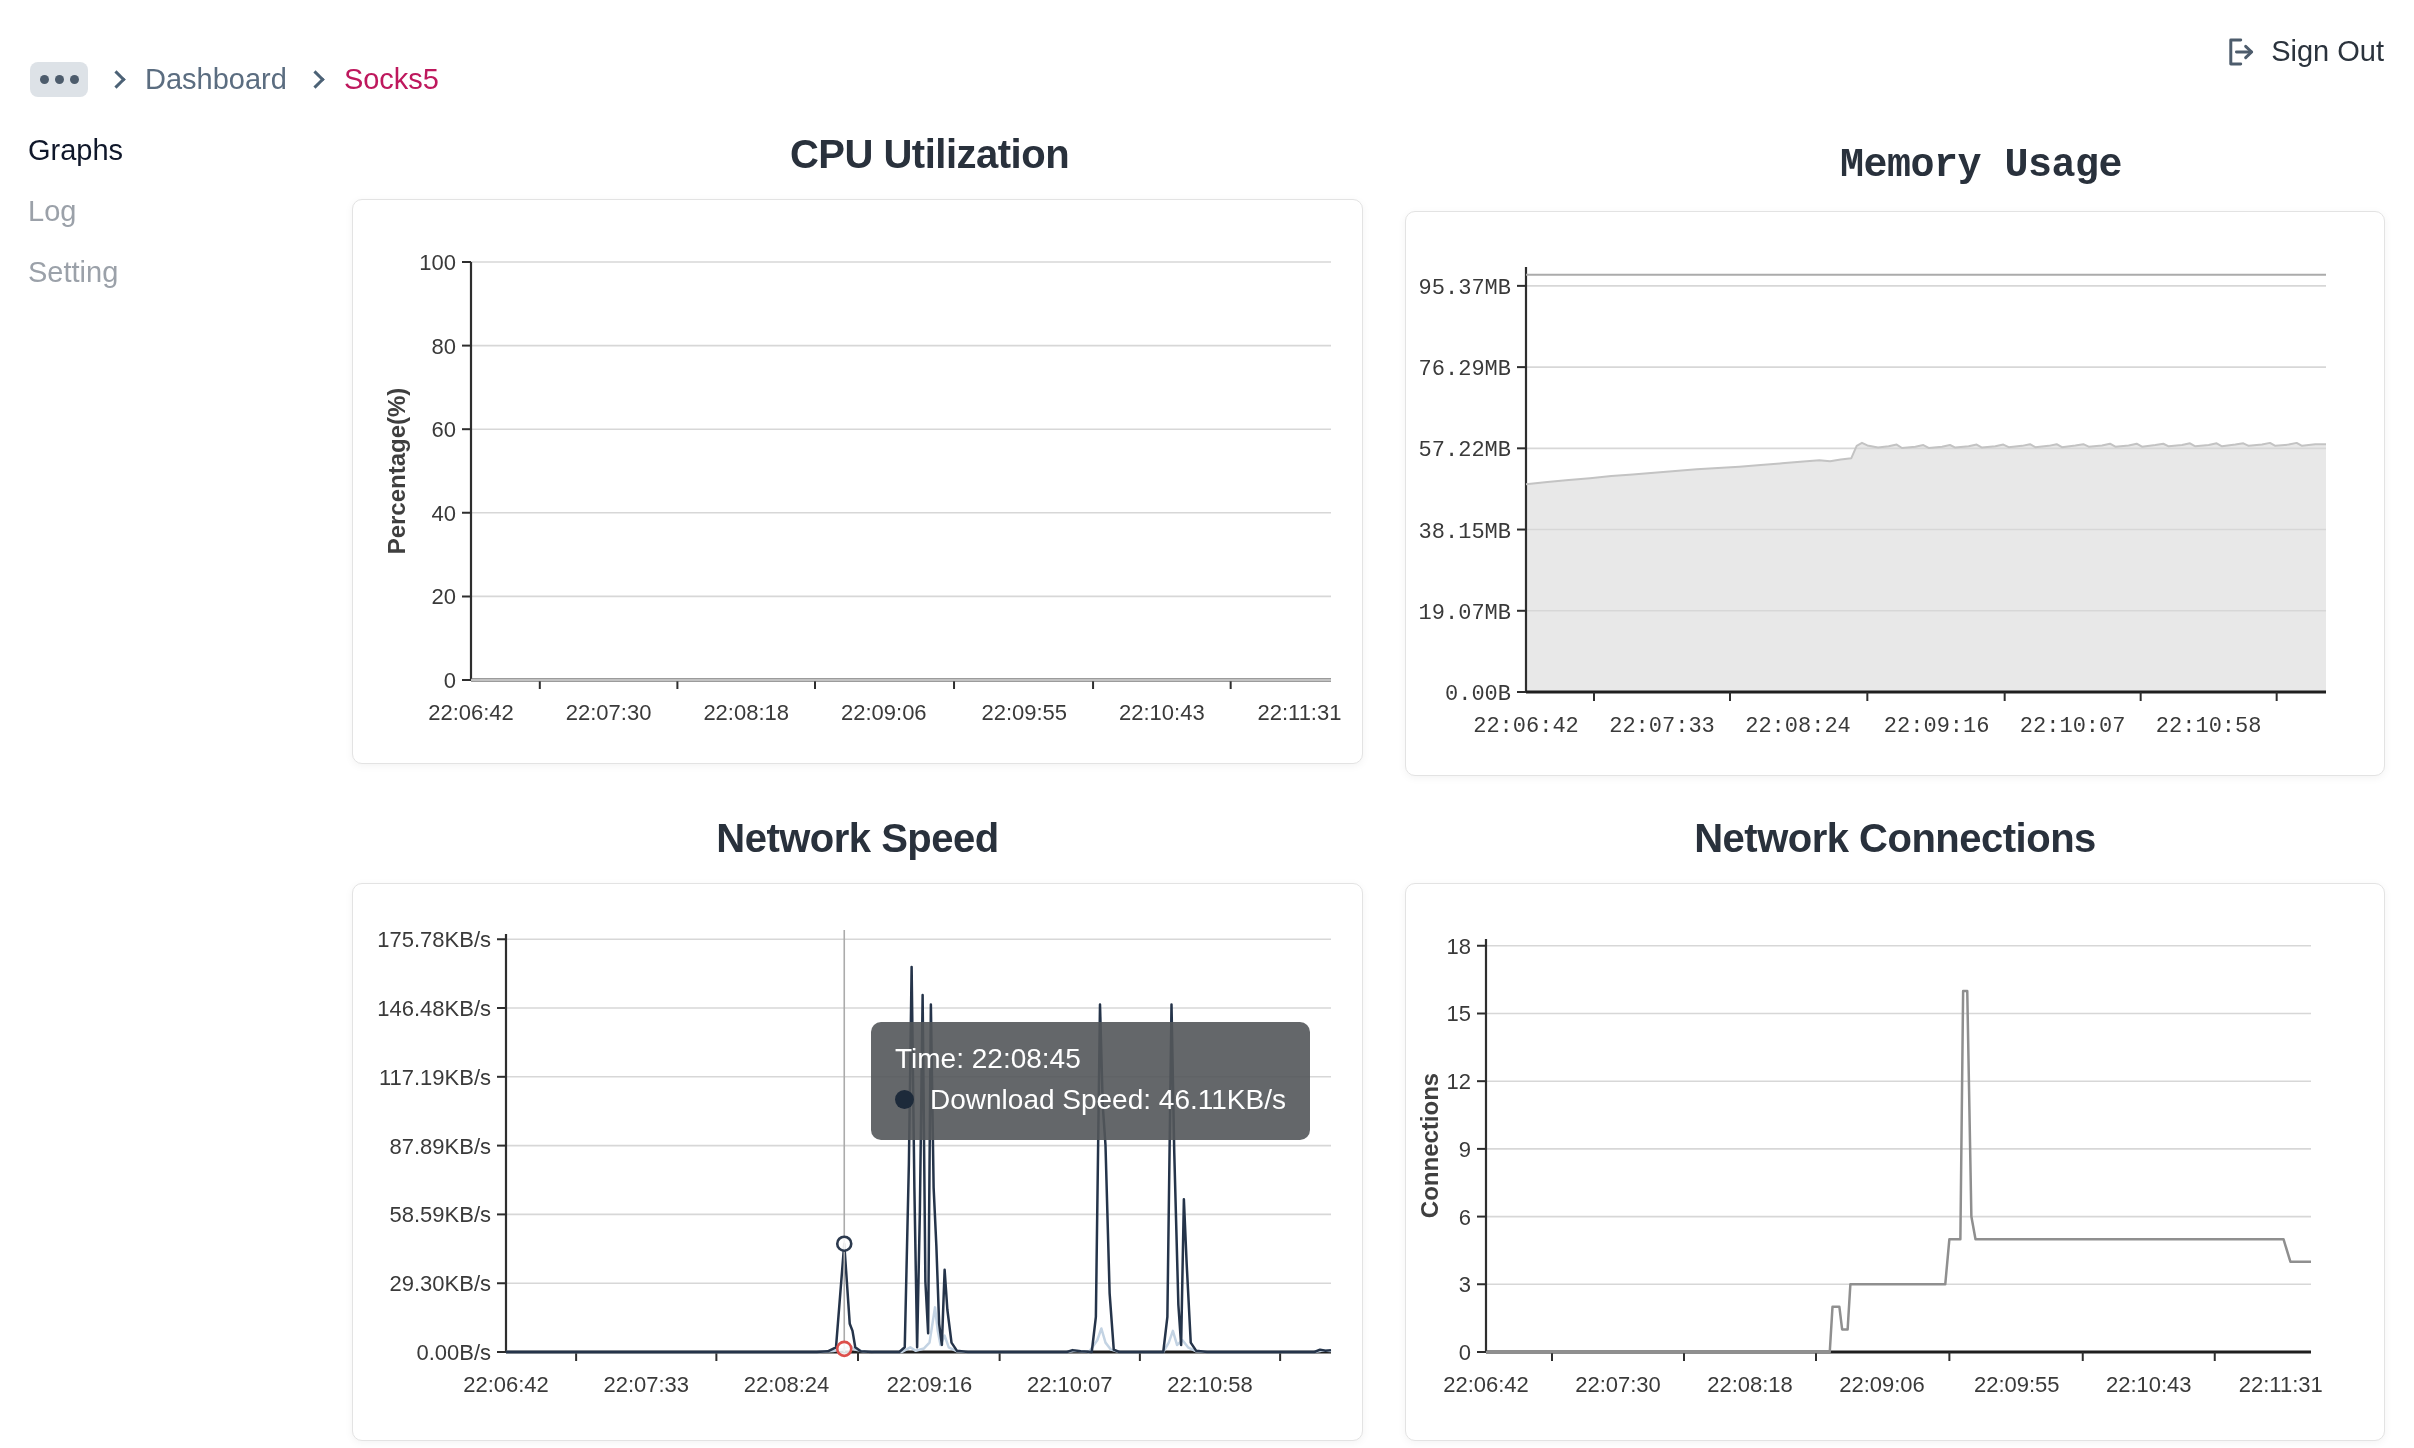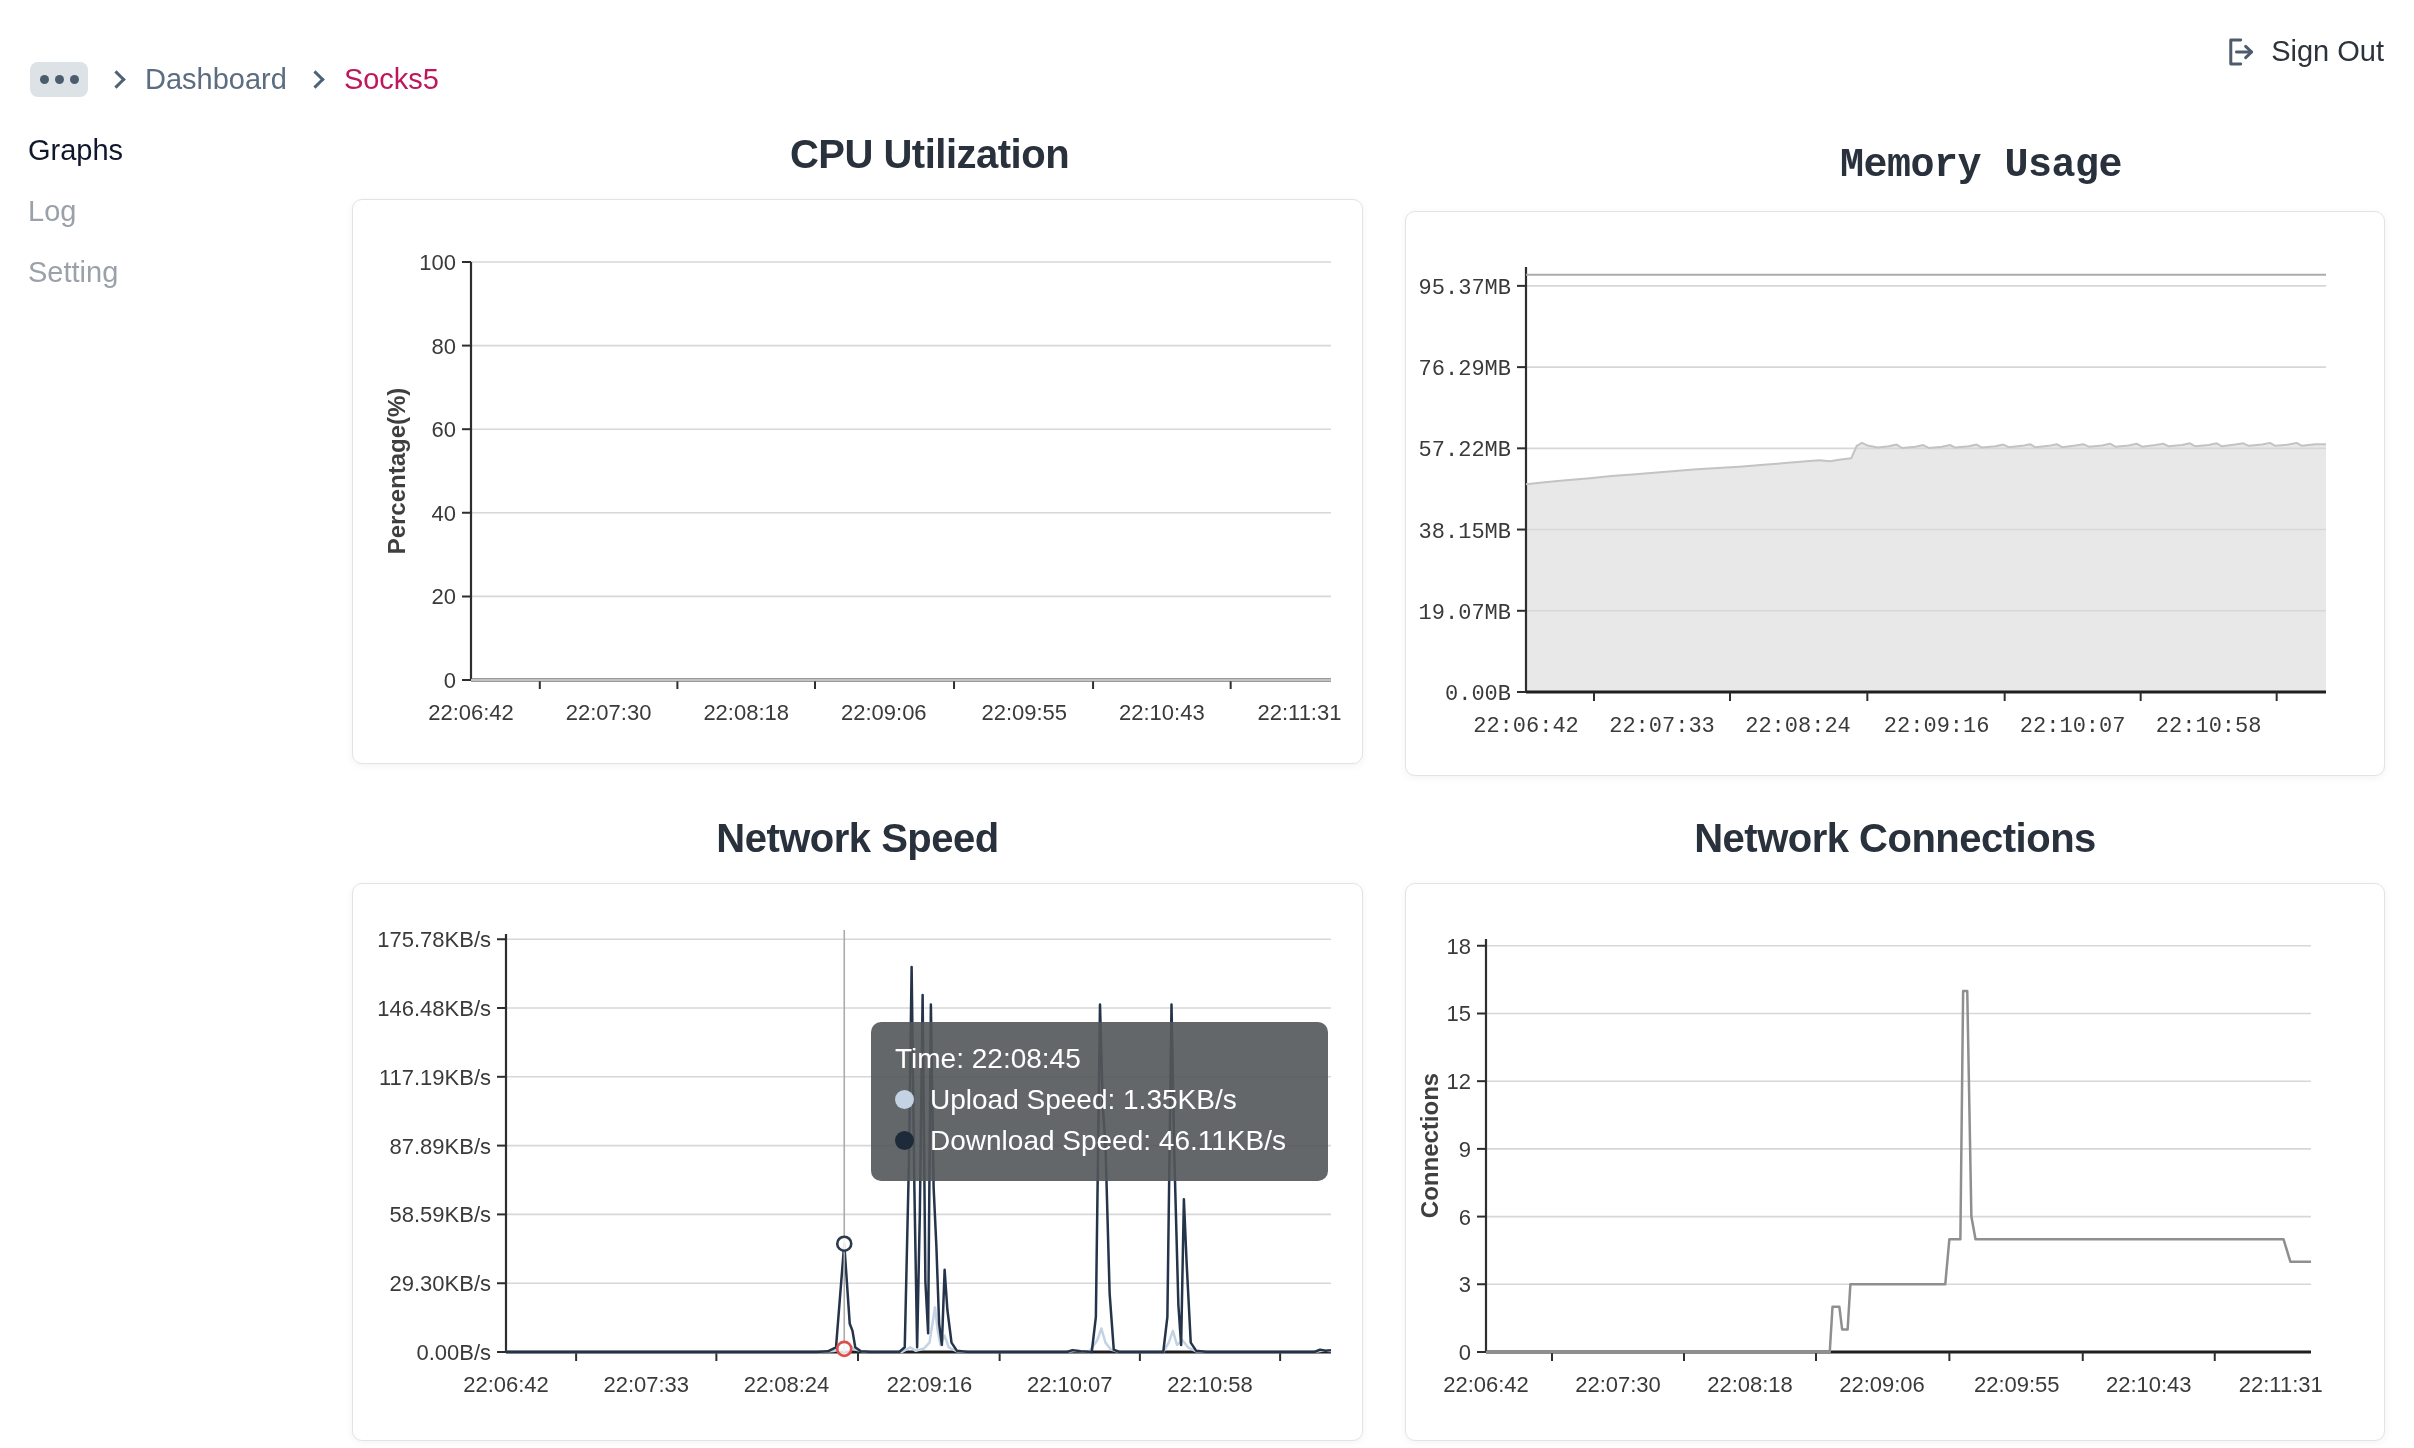--- a/index.html
+++ b/index.html
@@ -26,21 +26,21 @@
   
   .panel { position:absolute; }
   .chart-title { font-size:40px; font-weight:600; color:#29313c; text-align:center;
                  letter-spacing:-0.5px; height:52px; line-height:52px; margin-top:12px; }
   .card { position:relative; background:#fff; border:1.5px solid #e3e3e3; border-radius:10px;
           margin-top:19px; box-shadow:0 2px 8px rgba(0,0,0,0.05); overflow:hidden; }
   .card svg { display:block; }
 
   
   .tooltip { position:absolute; left:518px; top:138px; background:rgba(83,86,90,0.90);
-             border-radius:10px; padding:16px 42px 20px 24px; color:#ffffff; font-size:28px;
+             border-radius:10px; padding:16px 24px 20px 24px; color:#ffffff; font-size:28px;
              line-height:41px; white-space:nowrap; pointer-events:none; }
   .tt-row { display:flex; align-items:center; gap:16px; }
   .tt-dot { width:19px; height:19px; border-radius:50%; flex:0 0 auto; }
 </style>
 </head>
 <body>
 
 <div class="signout">
   <span style="display:flex;">
     <svg width="34" height="34" viewBox="0 0 24 24" fill="none" stroke="#4d5c6c" stroke-width="2.1" stroke-linecap="round" stroke-linejoin="round">
@@ -194,24 +194,20 @@
         <text x="857" y="508" text-anchor="middle" fill="#3a3a3a" font-size="22px">22:10:58</text>
         <polyline points="153,468 466.5,468 480.25,467.06067415730337 491.25,464.82977528089884 496.75,462.1292134831461 502.25,465.65168539325845 510.5,467.53033707865166 521.5,468 549,468 557.25,463.30337078651684 562.75,466.82584269662925 571,464.47752808988764 576.5,458.6067415730337 582,423.3820224719101 584.75,446.86516853932585 587.5,460.9550561797753 591.625,451.561797752809 595.75,463.30337078651684 604,467.29550561797754 615,468 714,468 722.25,466.82584269662925 736,468 744.25,456.2584269662922 748.375,444.51685393258424 752.5,458.6067415730337 758,465.65168539325845 766.25,468 810.25,468 815.75,458.6067415730337 819.875,446.86516853932585 824,460.9550561797753 829.5,456.2584269662922 835,463.30337078651684 843.25,467.29550561797754 854.25,468 961.5,468 969.75,466.591011235955 978,467.06067415730337 " fill="none" stroke="#c3d3e3" stroke-width="2.5" stroke-linejoin="round"></polyline>
         <polyline points="153,468 463.75,468 474.75,467.29550561797754 483,463.30337078651684 491.25,359.71921348314606 496.75,439.82022471910113 499.5,446.86516853932585 502.25,463.30337078651684 507.75,467.29550561797754 518.75,468 546.25,468 551.75,463.30337078651684 555.875,280.13483146067415 558.625,82.876404494382 561.375,303.61797752808985 564.125,463.30337078651684 566.875,327.10112359550567 569.625,111.05617977528091 572.375,397.55056179775283 575.125,449.2134831460674 577.875,120.44943820224718 580.625,303.61797752808985 583.375,362.3258426966292 586.125,439.82022471910113 588.875,460.9550561797753 591.625,385.80898876404495 594.375,425.7303370786517 598.5,458.6067415730337 604,466.82584269662925 615,468 714,468 719.5,466.12134831460673 727.75,467.29550561797754 738.75,468 742.875,432.7752808988764 747,120.44943820224718 749.75,221.42696629213484 752.5,261.3483146067416 756.625,409.29213483146066 760.75,465.65168539325845 766.25,468 810.25,468 814.375,432.7752808988764 818.5,120.44943820224718 821.25,268.3932584269663 825.375,421.03370786516854 828.125,460.9550561797753 830.875,315.35955056179773 833.625,378.76404494382024 837.75,458.6067415730337 843.25,466.82584269662925 854.25,468 961.5,468 967,465.65168539325845 972.5,466.82584269662925 978,466.12134831460673 " fill="none" stroke="#25344a" stroke-width="2.5" stroke-linejoin="round"></polyline>
         <line x1="491.25" y1="46" x2="491.25" y2="468" stroke="#ababab" stroke-width="1.6"></line>
         <circle cx="491.25" cy="359.71921348314606" r="7" fill="#ffffff" fill-opacity="0.85" stroke="#2c3a4e" stroke-width="2.6"></circle>
         <circle cx="491.25" cy="464.82977528089884" r="7" fill="#ffffff" fill-opacity="0.85" stroke="#dd4f4b" stroke-width="2.6"></circle>
       </svg>
     <div class="tooltip">
       <div class="tt-title">Time: 22:08:45</div>
       <div class="tt-row">
-        <span class="tt-dot" id="tt-dot-0" style="background: rgb(195, 211, 227);"></span>
-        <span>Upload Speed: 1.35KB/s</span>
-      </div>
-      <div class="tt-row">
         <span class="tt-dot" id="tt-dot-1" style="background: rgb(29, 42, 58);"></span>
         <span>Download Speed: 46.11KB/s</span>
       </div>
     </div>
   </div>
 </section>
 
 <section class="panel" style="left:1405px; top:800px; width:980px;">
   <h2 class="chart-title">Network Connections</h2>
   <div class="card" style="width:980px; height:558px;">

